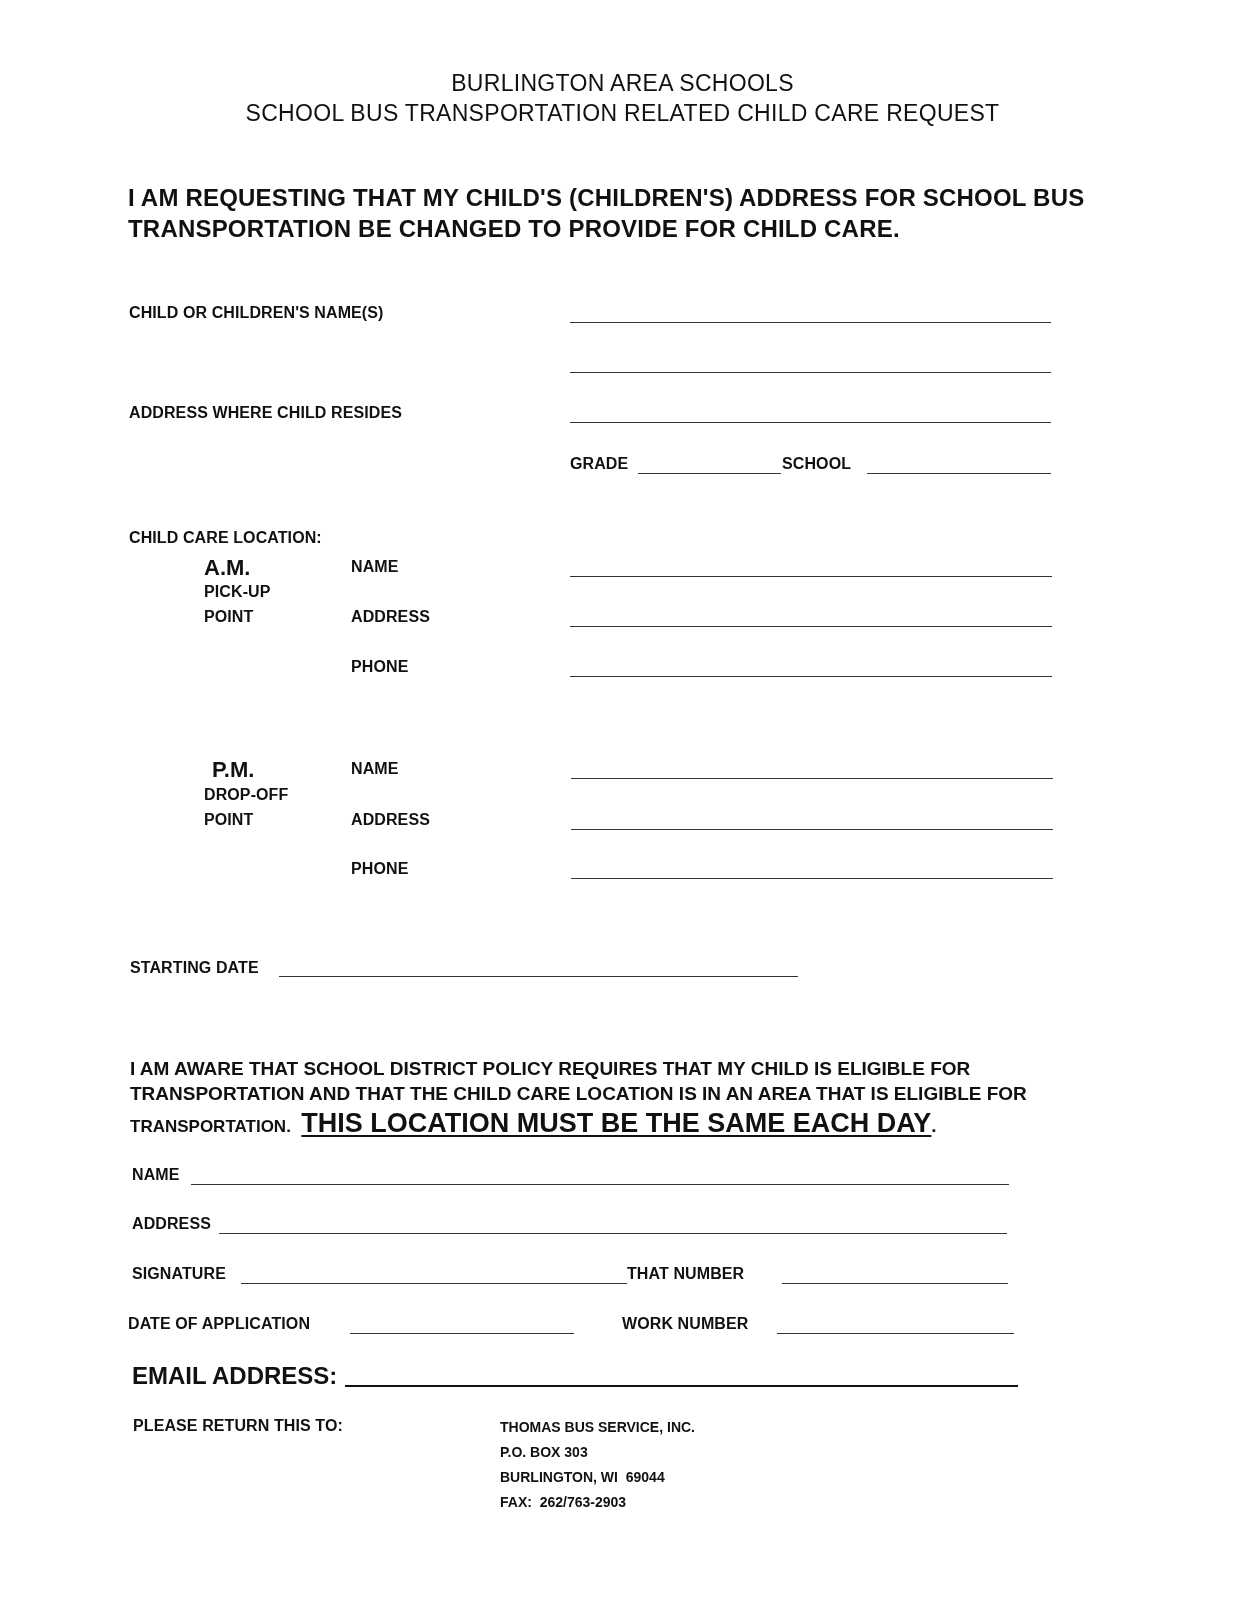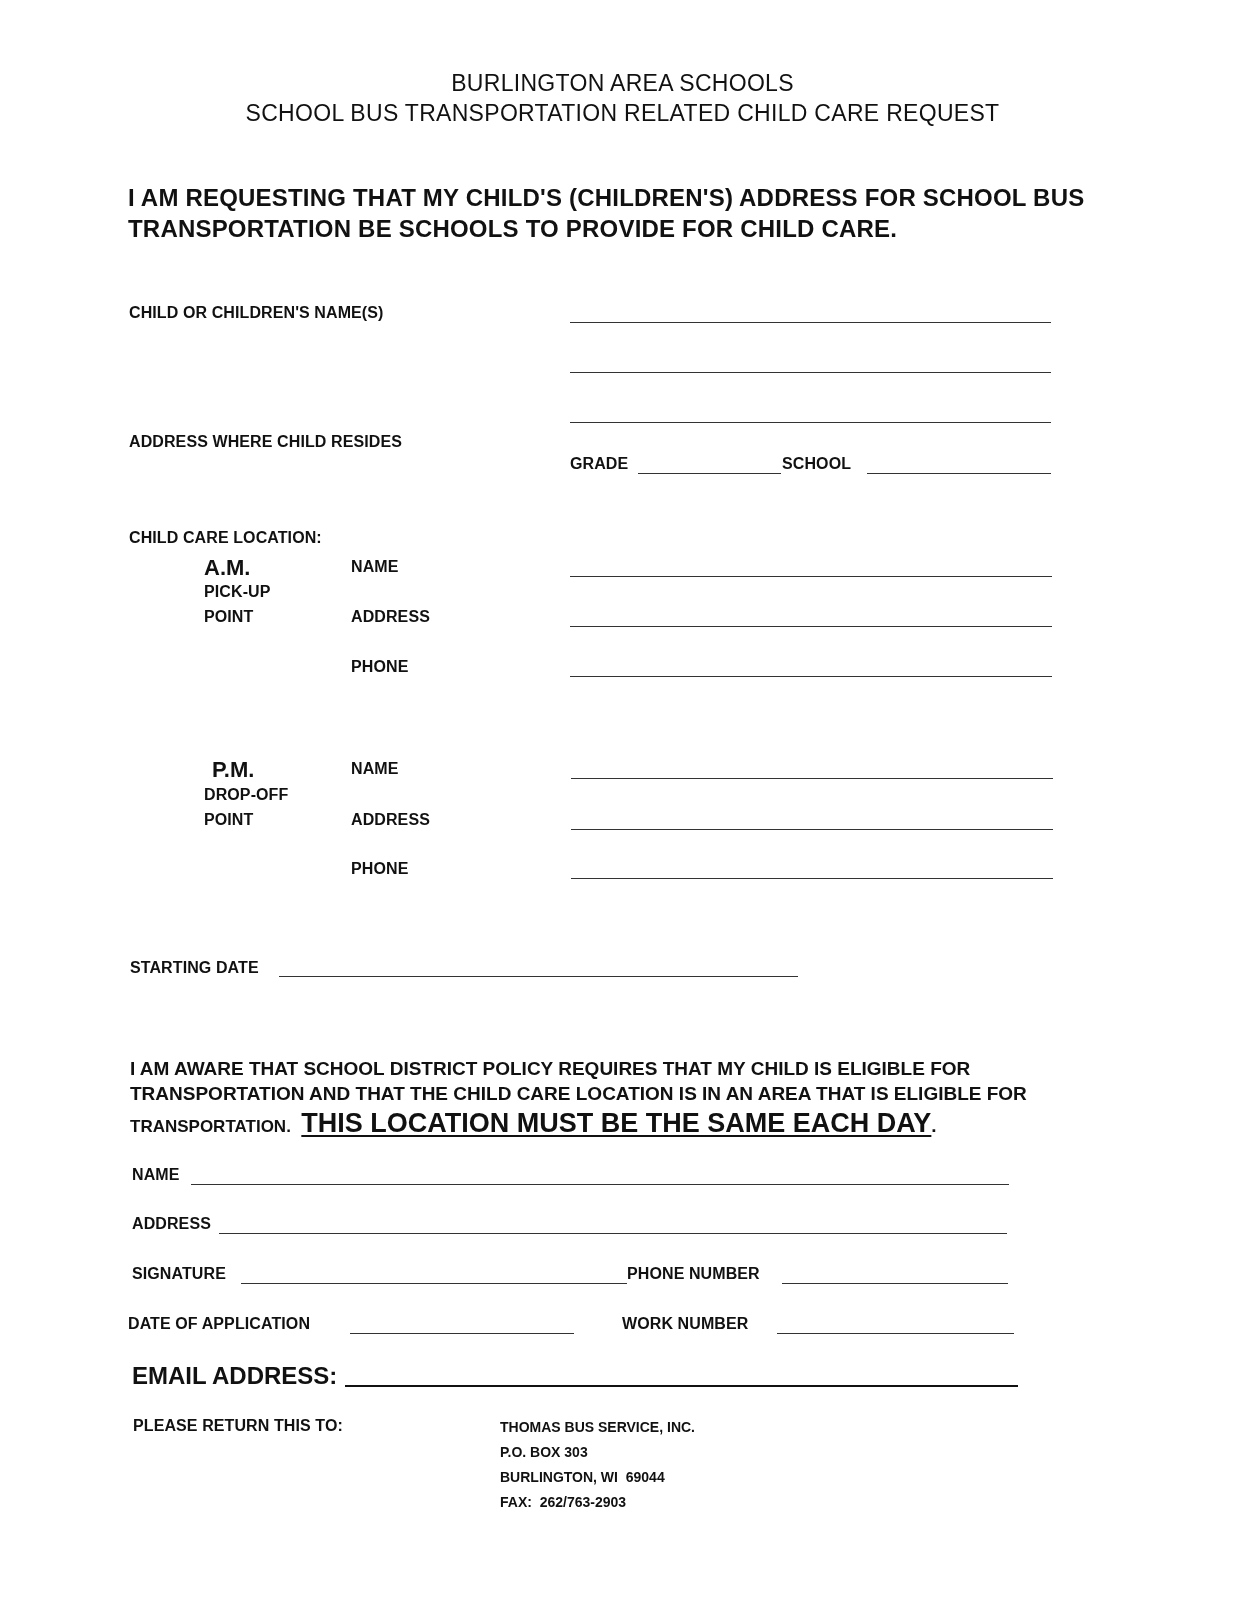--- a/index.html
+++ b/index.html
@@ -16,27 +16,27 @@
   .email { font-size:24px; font-weight:bold; }
   .addr { font-size:14px; font-weight:bold; line-height:25px; }
 </style>
 </head>
 <body>
 
 <div class="abs title" style="top:70px;">BURLINGTON AREA SCHOOLS</div>
 <div class="abs title" style="top:100px;">SCHOOL BUS TRANSPORTATION RELATED CHILD CARE REQUEST</div>
 
 <div class="abs req" style="left:128px; top:184px;">I AM REQUESTING THAT MY CHILD'S (CHILDREN'S) ADDRESS FOR SCHOOL BUS</div>
-<div class="abs req" style="left:128px; top:215px;">TRANSPORTATION BE SCHOOLS TO PROVIDE FOR CHILD CARE.</div>
+<div class="abs req" style="left:128px; top:215px;">TRANSPORTATION BE CHANGED TO PROVIDE FOR CHILD CARE.</div>
 
 <div class="abs lbl" style="left:129px; top:304px;">CHILD OR CHILDREN'S NAME(S)</div>
 <div class="line" style="left:570px; top:322px; width:481px;"></div>
 <div class="line" style="left:570px; top:372px; width:481px;"></div>
 
-<div class="abs lbl" style="left:129px; top:404px;margin-top:29px;">ADDRESS WHERE CHILD RESIDES</div>
+<div class="abs lbl" style="left:129px; top:404px;">ADDRESS WHERE CHILD RESIDES</div>
 <div class="line" style="left:570px; top:422px; width:481px;"></div>
 
 <div class="abs lbl" style="left:570px; top:455px;">GRADE</div>
 <div class="line" style="left:638px; top:473px; width:143px;"></div>
 <div class="abs lbl" style="left:782px; top:455px;">SCHOOL</div>
 <div class="line" style="left:867px; top:473px; width:184px;"></div>
 
 <div class="abs lbl" style="left:129px; top:529px;">CHILD CARE LOCATION:</div>
 
 <div class="abs ampm" style="left:204px; top:555px;">A.M.</div>
@@ -72,21 +72,21 @@
 </div>
 
 <div class="abs lbl" style="left:132px; top:1166px;">NAME</div>
 <div class="line" style="left:191px; top:1184px; width:818px;"></div>
 
 <div class="abs lbl" style="left:132px; top:1215px;">ADDRESS</div>
 <div class="line" style="left:219px; top:1233px; width:788px;"></div>
 
 <div class="abs lbl" style="left:132px; top:1265px;">SIGNATURE</div>
 <div class="line" style="left:241px; top:1283px; width:386px;"></div>
-<div class="abs lbl" style="left:627px; top:1265px;">PHONE NUMBER</div>
+<div class="abs lbl" style="left:627px; top:1265px;">THAT NUMBER</div>
 <div class="line" style="left:782px; top:1283px; width:226px;"></div>
 
 <div class="abs lbl" style="left:128px; top:1315px;">DATE OF APPLICATION</div>
 <div class="line" style="left:350px; top:1333px; width:224px;"></div>
 <div class="abs lbl" style="left:622px; top:1315px;">WORK NUMBER</div>
 <div class="line" style="left:777px; top:1333px; width:237px;"></div>
 
 <div class="abs email" style="left:132px; top:1362px;">EMAIL ADDRESS:</div>
 <div class="line" style="left:345px; top:1385px; width:673px; border-bottom-width:2.5px; border-color:#111;"></div>
 

